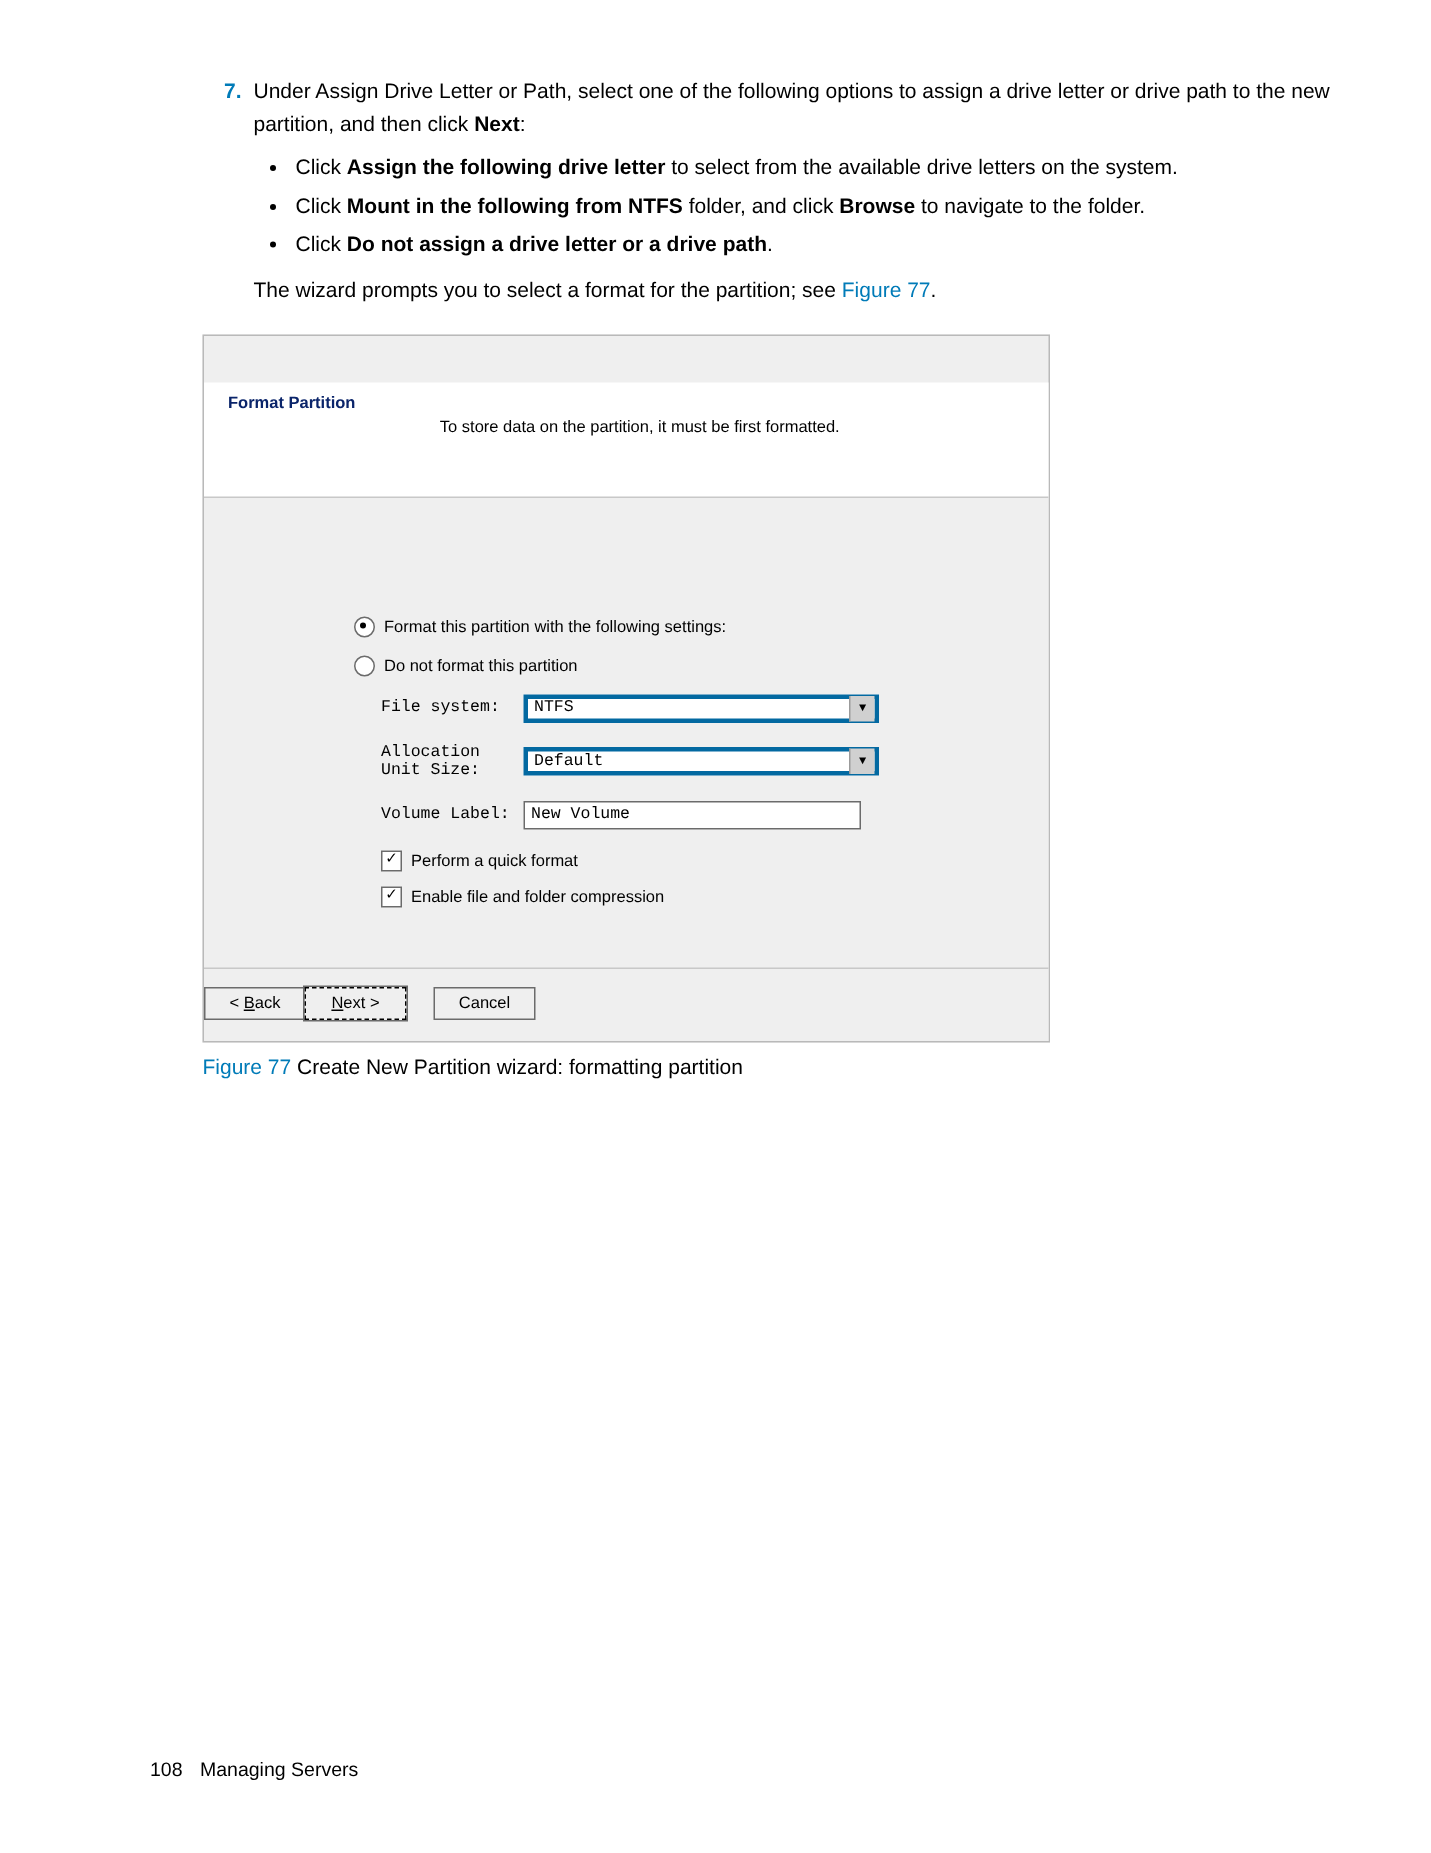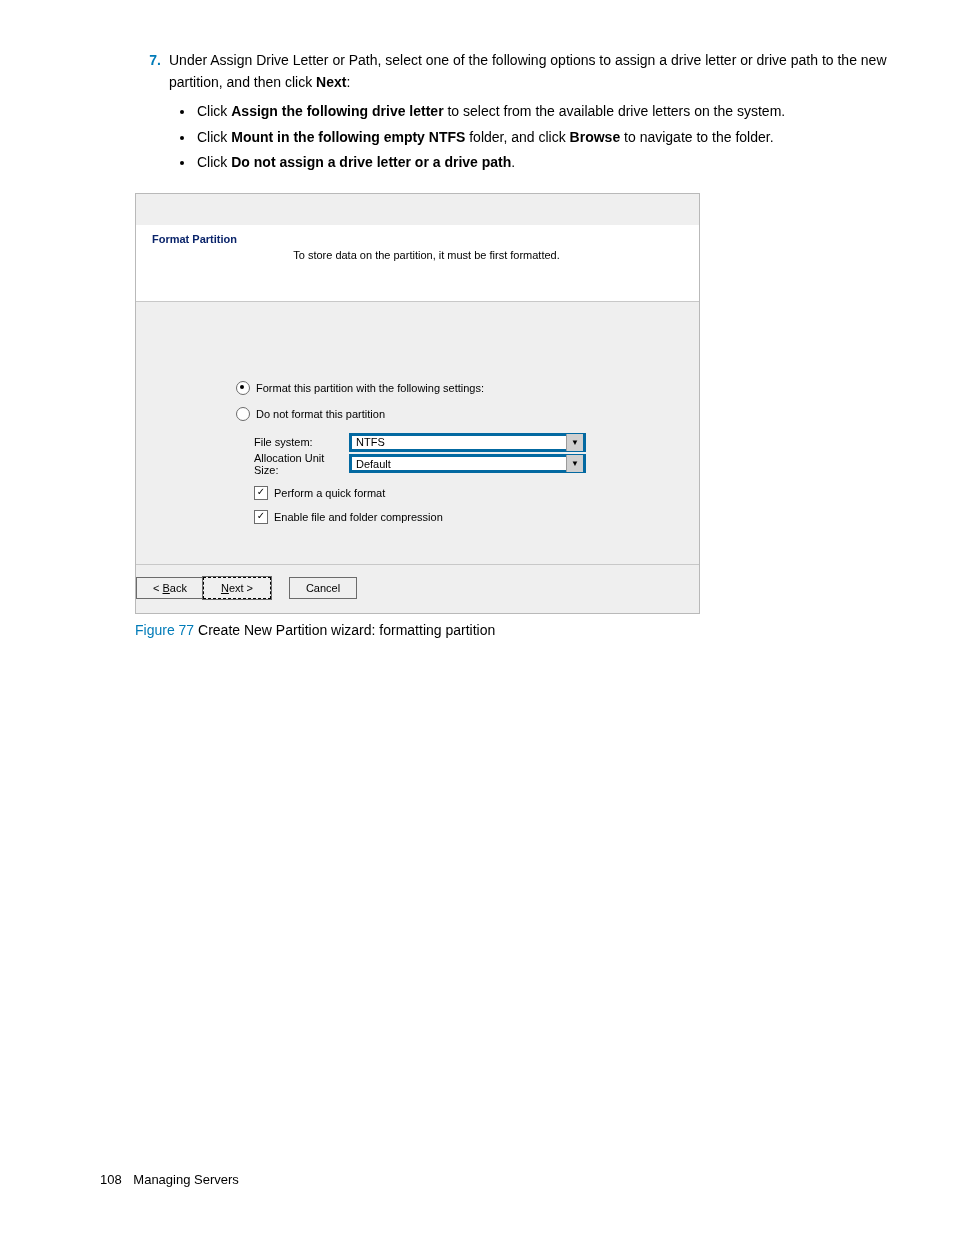--- a/index.html
+++ b/index.html
@@ -133,21 +133,22 @@
     border-radius: 50%;
   }
 
   .form-grid {
     margin-left: 18px;
     margin-top: 6px;
   }
   .form-row {
     display: flex;
     align-items: center;
-    margin-bottom: 0;
+    margin-bottom: 14px;
+    font-family: Liberation Mono, monospace;
   }
   .form-label {
     width: 95px;
     font-size: 11px;
   }
   .dropdown {
     width: 237px;
     height: 19px;
     background: #ffffff;
     border: 3px solid #0369a1;
@@ -245,26 +246,29 @@
   <div class="step-block">
     <div class="step-line">
       <div class="step-num">7.</div>
       <div class="step-body">
         <span>Under Assign Drive Letter or Path, select one of the following options to assign a drive letter or drive path to the new partition, and then click </span><b>Next</b><span>:</span>
         <ul class="sub-bullets">
           <li>
             <span>Click </span><b>Assign the following drive letter</b><span> to select from the available drive letters on the system.</span>
           </li>
           <li>
-            <span>Click </span><b>Mount in the following empty NTFS</b><span> folder, and click </span><b>Browse</b><span> to navigate to the folder.</span>
+            <span>Click </span><b>Mount in the following from NTFS</b><span> folder, and click </span><b>Browse</b><span> to navigate to the folder.</span>
           </li>
           <li>
             <span>Click </span><b>Do not assign a drive letter or a drive path</b><span>.</span>
           </li>
         </ul>
+        <div class="after-bullets">
+          <span>The wizard prompts you to select a format for the partition; see </span><span class="link">Figure 77</span><span>.</span>
+        </div>
       </div>
     </div>
   </div>
 
   <div class="wizard">
     <div class="wiz-header">
       <div class="wiz-title">Format Partition</div>
       <div class="wiz-sub">To store data on the partition, it must be first formatted.</div>
     </div>
     <div class="wiz-body">
@@ -286,20 +290,24 @@
             <div class="dd-arrow">▼</div>
           </div>
         </div>
         <div class="form-row">
           <div class="form-label">Allocation Unit Size:</div>
           <div class="dropdown">
             <span>Default</span>
             <div class="dd-arrow">▼</div>
           </div>
         </div>
+        <div class="form-row">
+          <div class="form-label">Volume Label:</div>
+          <div class="textbox">New Volume</div>
+        </div>
       </div>
 
       <div class="chk-row">
         <div class="checkbox">✓</div>
         <span>Perform a quick format</span>
       </div>
       <div class="chk-row">
         <div class="checkbox">✓</div>
         <span>Enable file and folder compression</span>
       </div>

